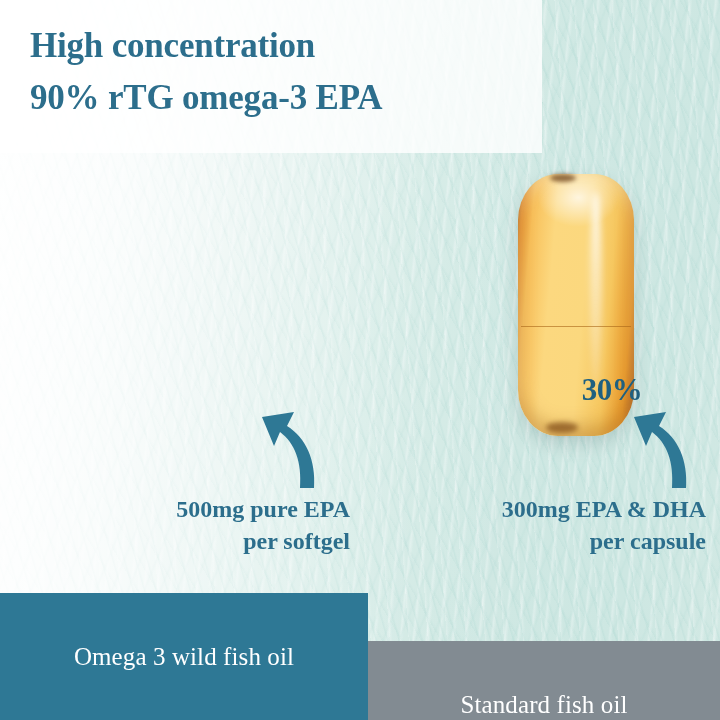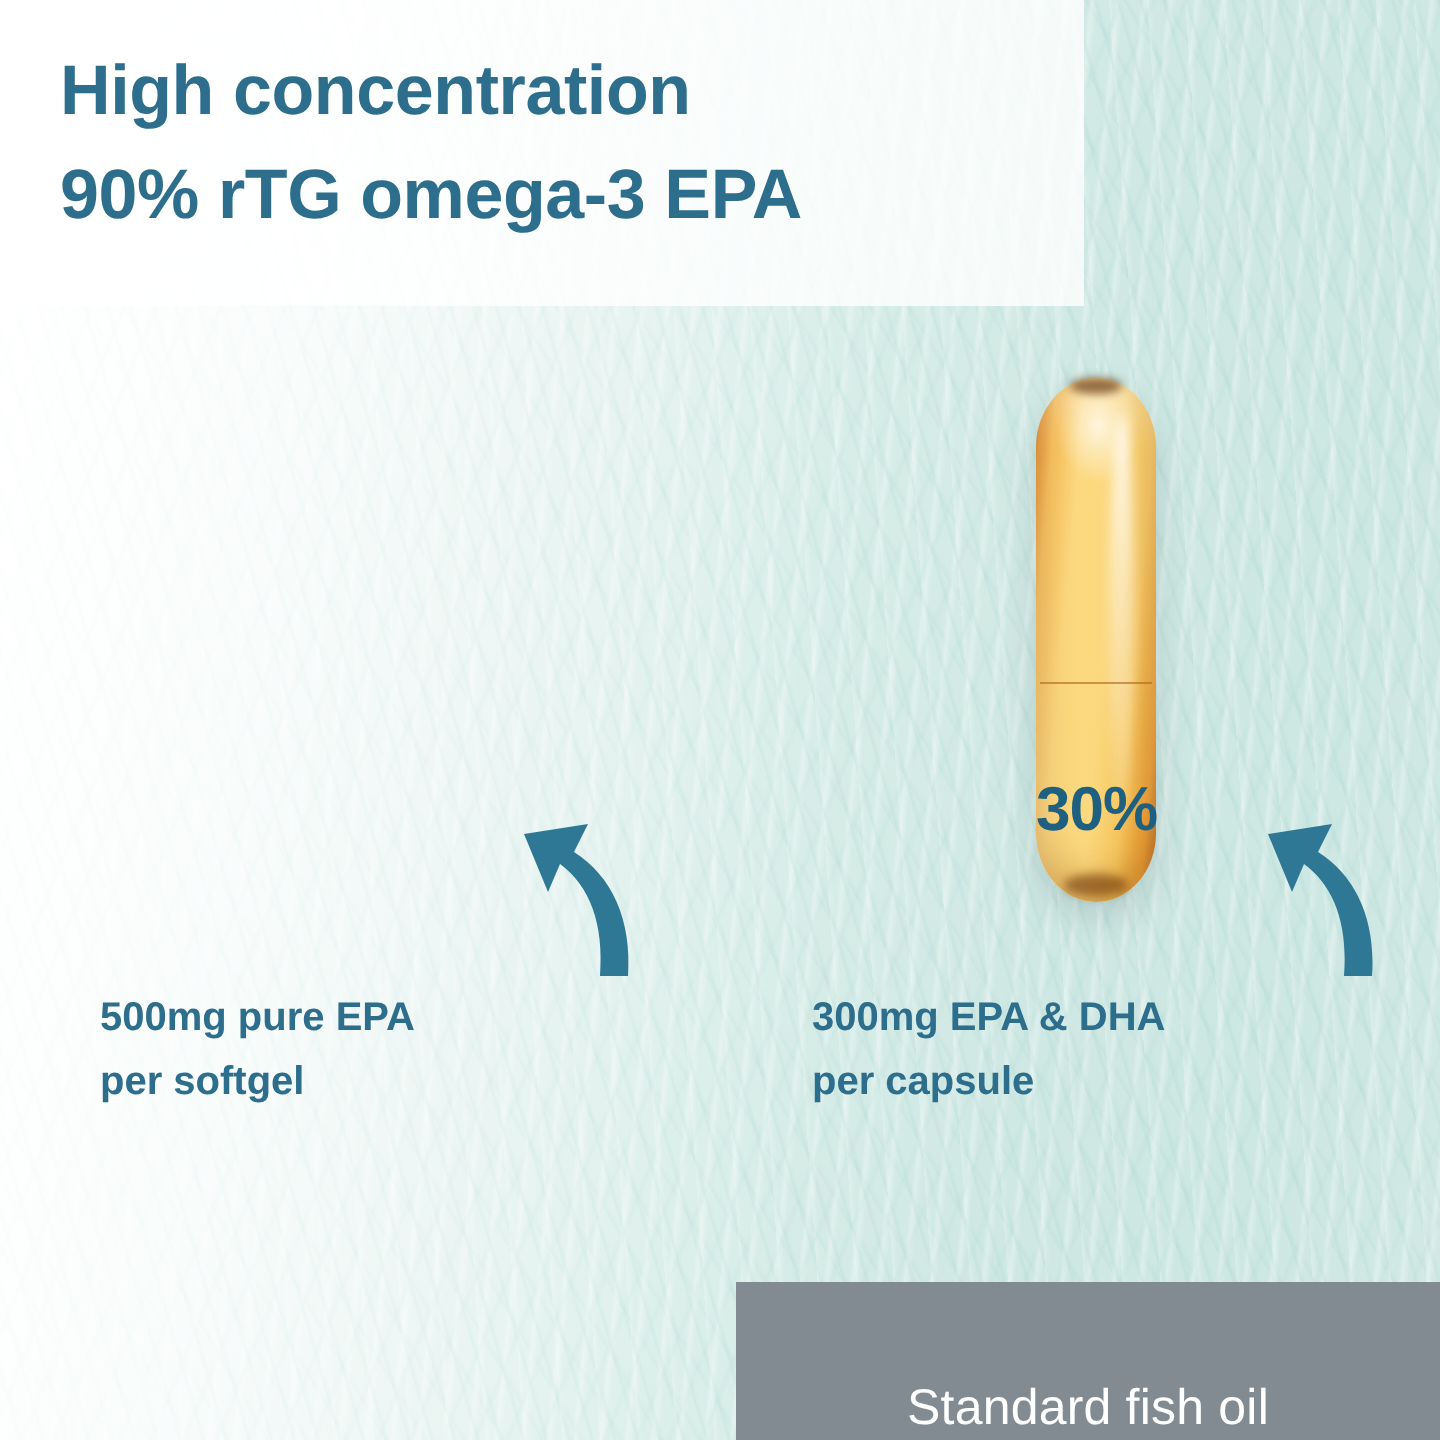--- a/index.html
+++ b/index.html
@@ -6,21 +6,21 @@
     margin: 0;
     padding: 0;
     background: #ffffff;
   }
 
   #stage {
     position: relative;
     width: 720px;
     height: 720px;
     overflow: hidden;
-    font-family: Liberation Sans, sans-serif;
+    font-family: Liberation Serif, serif;
     background: #5eead4;
   }
 
   
   .bg-base {
     position: absolute;
     inset: 0;
     background:
       linear-gradient(100deg,
         #fbfdfd 0%,
@@ -172,23 +172,24 @@
     border-radius: 50%;
     background: linear-gradient(180deg,
       rgba(255,255,255,.72),
       rgba(255,255,255,.12));
     filter: blur(3px);
   }
 
   
   .cap-right {
     left: 518px;
-    top: 189px;
-    width: 60px;
+    top: 174px;
+    width: 80px;
     height: 262px;
+    padding-left: 36px;
   }
   .cap-right .body {
     position: absolute;
     inset: 0;
     border-radius: 40px / 46px;
     background:
       radial-gradient(ellipse 50% 16% at 52% 9%,
         rgba(255,255,255,.75) 0%,
         rgba(255,255,255,0) 70%),
       linear-gradient(95deg,
@@ -264,23 +265,23 @@
     position: absolute;
     width: 74px;
     height: 90px;
   }
   .arrow-left  { left: 252px; top: 400px; }
   .arrow-right { left: 624px; top: 400px; }
 
   
   .caption {
     position: absolute;
-    text-align: left;
+    text-align: right;
     color: #2c6e8c;
-    font-size: 20px;
+    font-size: 24px;
     font-weight: bold;
     line-height: 32px;
     white-space: pre-line;
   }
   .caption-left  { left: 50px;  top: 493px; width: 300px; }
   .caption-right { left: 406px; top: 493px; width: 300px; }
 
   
   .bar {
     position: absolute;
@@ -336,18 +337,21 @@
                C 43 43, 50 62, 48 88 Z" fill="#2e7895"></path>
     </svg>
   </div>
 
   <div class="caption caption-left">500mg pure EPA
 per softgel</div>
 
   <div class="caption caption-right">300mg EPA &amp; DHA
 per capsule</div>
 
+  <div class="bar bar-left">
+    <span>Omega 3 wild fish oil</span>
+  </div>
 
   <div class="bar bar-right">
     <span>Standard fish oil</span>
   </div>
 
 </div>
 
 </body></html>

